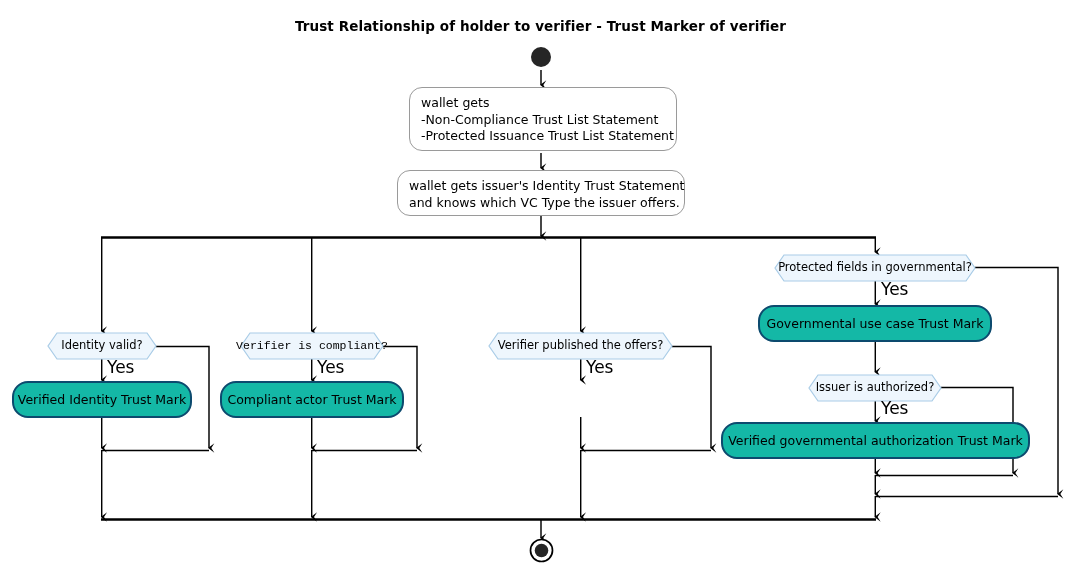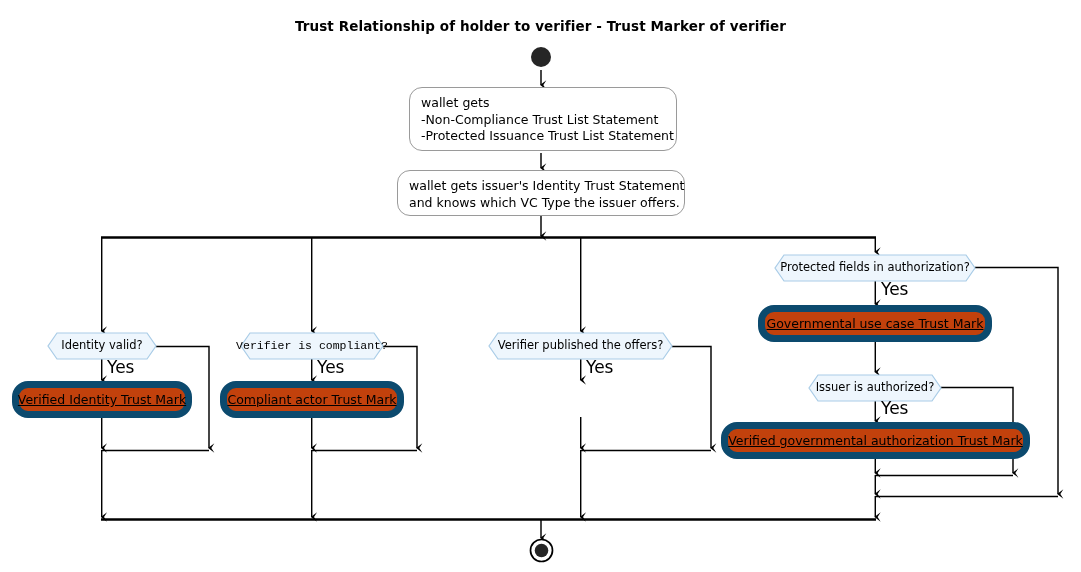--- a/index.html
+++ b/index.html
@@ -40,27 +40,26 @@
   }
   .node {
     position: absolute;
     box-sizing: border-box;
     display: flex;
     align-items: center;
     justify-content: center;
     color: #000000;
   }
   .activity {
-    background: #c2410c;
-    border: 7px solid #0c4a6e;
+    background: #14b8a6;
+    border: 2px solid #0c4a6e;
     border-radius: 16px;
     font-size: 12.5px;
     padding: 0 12px;
     white-space: nowrap;
-    text-decoration: underline;
   }
   .statebox {
     background: #ffffff;
     border: 1px solid #9a9a9a;
     border-radius: 13px;
     font-size: 12.5px;
     padding: 7px 11px;
     display: block;
     line-height: 16.5px;
     text-align: left;
@@ -207,21 +206,21 @@
     <svg width="183" height="26" viewBox="0 0 183 26" preserveAspectRatio="none" xmlns="http://www.w3.org/2000/svg">
       <polygon points="9,0 174,0 183,13 174,26 9,26 0,13" fill="#eef6fd" stroke="#a9cce7" stroke-width="1.2"></polygon>
     </svg>
     <div class="decision-label">Verifier published the offers?</div>
   </div>
 
   <div class="decision-wrap" style="left:775px; top:255px; width:200px; height:26px;">
     <svg width="200" height="26" viewBox="0 0 200 26" preserveAspectRatio="none" xmlns="http://www.w3.org/2000/svg">
       <polygon points="9,0 191,0 200,13 191,26 9,26 0,13" fill="#eef6fd" stroke="#a9cce7" stroke-width="1.2"></polygon>
     </svg>
-    <div class="decision-label">Protected fields in authorization?</div>
+    <div class="decision-label">Protected fields in governmental?</div>
   </div>
 
   <div class="decision-wrap" style="left:809px; top:375px; width:132px; height:26px;">
     <svg width="132" height="26" viewBox="0 0 132 26" preserveAspectRatio="none" xmlns="http://www.w3.org/2000/svg">
       <polygon points="9,0 123,0 132,13 123,26 9,26 0,13" fill="#eef6fd" stroke="#a9cce7" stroke-width="1.2"></polygon>
     </svg>
     <div class="decision-label">Issuer is authorized?</div>
   </div>
 
   <div class="node activity" style="left:12px; top:381px; width:180px; height:37px;text-align:right;">Verified Identity Trust Mark</div>

